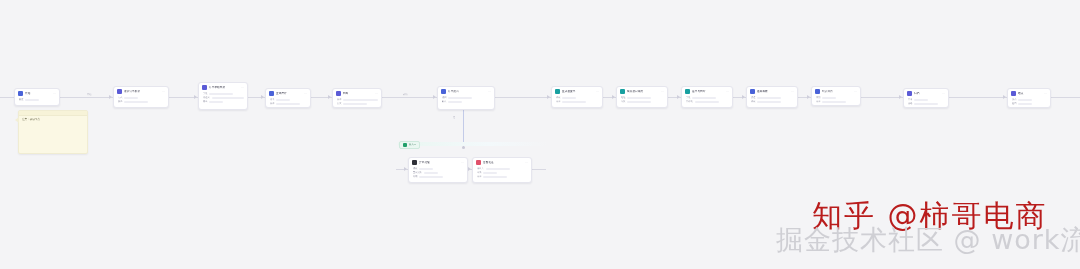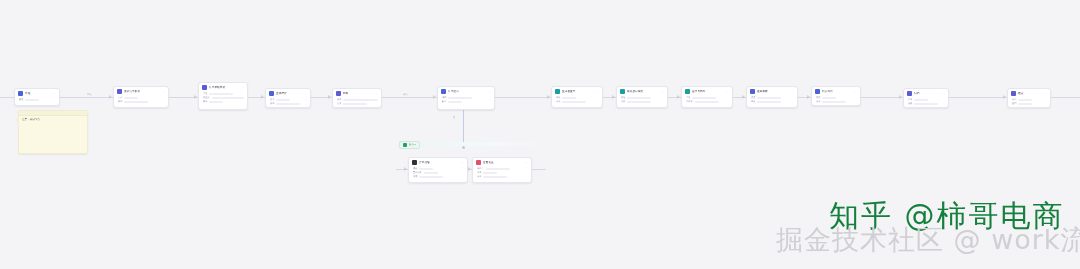--- a/index.html
+++ b/index.html
@@ -65,21 +65,21 @@
   .sticky-bar{height:4px;background:#f7f3d8;border-bottom:1px solid #efebcf;}
   .sticky-txt{font-size:2.6px;color:#6d6a4e;padding:2px 3px;line-height:4px;
               white-space:nowrap;}
   .sticky-tail{position:absolute;left:-4px;top:6px;width:0;height:0;
           border-right:4px solid #f3efd5;
           border-top:3px solid transparent;border-bottom:3px solid transparent;}
 
   
   .wm{position:absolute;white-space:nowrap;pointer-events:none;
       font-family:"DejaVu Sans",sans-serif;}
-  .wm-a{font-size:30px;color:#15803d;letter-spacing:2px;margin-left:17px;}
+  .wm-a{font-size:30px;color:#b91c1c;letter-spacing:2px;}
   .wm-b{font-size:27px;color:#cfcfd4;letter-spacing:1px;}
 </style>
 </head>
 <body>
 
 <div id="canvas">
 
   <div class="edge" style="left:58px;top:97px;width:55px;"></div>
   <div class="edge" style="left:167px;top:97px;width:31px;"></div>
   <div class="edge" style="left:246px;top:97px;width:19px;"></div>

